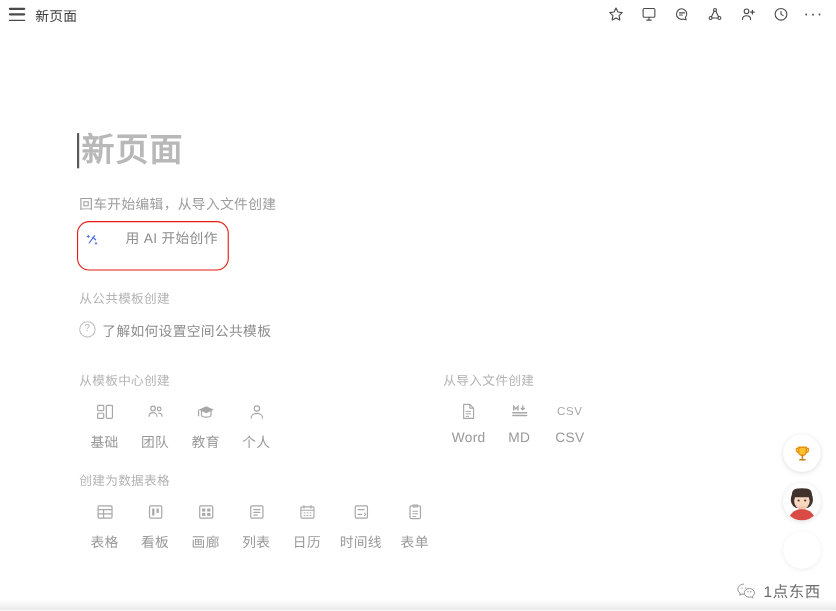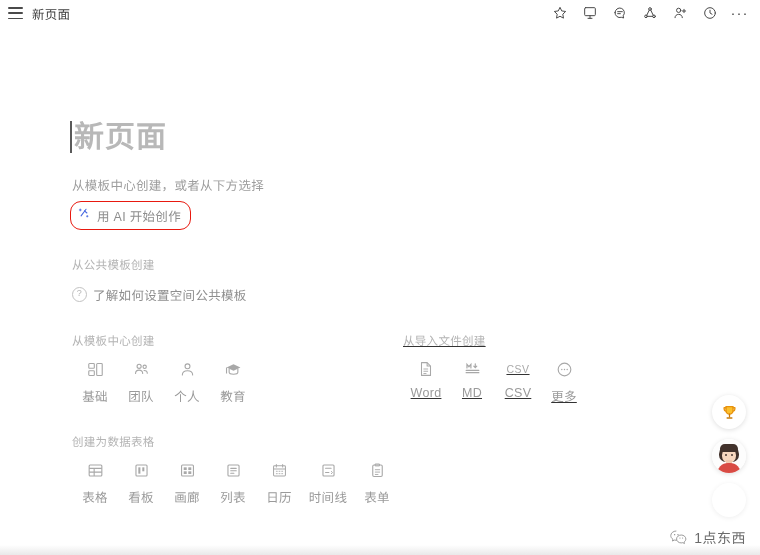--- a/index.html
+++ b/index.html
@@ -114,41 +114,41 @@
   }
 
   
   .ai-wrap {
     position: relative;
     display: inline-block;
     margin-top: 9px;
   }
   .ai-row {
     display: inline-flex;
-    align-items: flex-start;
-    gap: 6px;
+    align-items: flex-end;
+    gap: 23px;
     font-size: 12.5px;
     color: #8e8e8e;
-    padding: 3px 8px 3px 5px;
+    padding: 3px 8px 19px 5px;
     cursor: pointer;
     letter-spacing: .3px;
   }
   .ai-sparkle { width: 14px; height: 14px; display:block; }
   .annot-box {
     position: absolute;
     left: -2px;
     top: -2px;
     right: -2px;
     bottom: -2px;
     border: 1.6px solid #e8190f;
     border-radius: 11px;
     pointer-events: none;
   }
 
-  .section { margin-top: 28px; }
+  .section { margin-top: 18px; }
   .section-label {
     font-size: 11.5px;
     color: #b4b4b4;
     letter-spacing: .3px;
     margin-bottom: 10px;
   }
 
   .tpl-link {
     display: inline-flex;
     align-items: center;
@@ -174,21 +174,21 @@
     flex: none;
   }
 
   
   .two-col {
     display: flex;
     margin-top: 28px;
     gap: 21px;
   }
   .col-left { width: 310px; }
-  .col-right { width: 260px; text-decoration: underline; }
+  .col-right { width: 260px; }
 
   .tile-row {
     display: flex;
     gap: 0;
   }
   .tile {
     width: 46px;
     display: flex;
     flex-direction: column;
     align-items: center;
@@ -369,21 +369,21 @@
 </div>
 
 <div class="page">
   <div class="content">
 
     <div class="doc-title">
       <span class="caret"></span>
       <span>新页面</span>
     </div>
 
-    <div class="hint">从模板中心创建，或者从下方选择</div>
+    <div class="hint">回车开始编辑，从导入文件创建</div>
 
     <div class="ai-wrap">
       <div class="ai-row">
         <svg class="ai-sparkle" viewBox="0 0 24 24" fill="none" stroke="#4566e0" stroke-width="1.8" stroke-linecap="round">
           <path d="M15.5 5.5L7 17"></path>
           <path d="M12.8 8.2L17 12"></path>
           <path d="M5.6 5.2v3.2M4 6.8h3.2" stroke-width="1.5"></path>
           <path d="M17.6 16.4v2.4M16.4 17.6h2.4" stroke-width="1.4"></path>
         </svg>
         <span>用 AI 开始创作</span>
@@ -425,36 +425,36 @@
                   <circle cx="16" cy="8.6" r="2.1"></circle>
                 <path d="M4.5 17c0-2.6 2-4.2 4.5-4.2s4.5 1.6 4.5 4.2"></path>
                 <path d="M15.2 13.2c2.2 0 4.1 1.3 4.1 3.6"></path>
               </svg>
             </span>
             <span class="cap">团队</span>
           </div>
 
           <div class="tile">
             <span class="glyph">
+              <svg viewBox="0 0 24 24" width="19" height="19" fill="none" stroke="currentColor" stroke-width="1.4" stroke-linejoin="round">
+                <path d="M3.2 9.5L12 5.5l8.8 4-8.8 4z" fill="currentColor" stroke="none"></path>
+                <path d="M3.2 9.5V17M6.5 11v4.5c0 1.4 2.5 2.5 5.5 2.5s5.5-1.1 5.5-2.5V11"></path>
+              </svg>
+            </span>
+            <span class="cap">教育</span>
+          </div>
+
+          <div class="tile">
+            <span class="glyph">
               <svg viewBox="0 0 24 24" width="19" height="19" fill="none" stroke="currentColor" stroke-width="1.4" stroke-linecap="round">
                 <circle cx="12" cy="8" r="3.1"></circle>
                 <path d="M5.5 19c0-3.3 2.9-5.4 6.5-5.4s6.5 2.1 6.5 5.4"></path>
               </svg>
             </span>
             <span class="cap">个人</span>
-          </div>
-
-          <div class="tile">
-            <span class="glyph">
-              <svg viewBox="0 0 24 24" width="19" height="19" fill="none" stroke="currentColor" stroke-width="1.4" stroke-linejoin="round">
-                <path d="M3.2 9.5L12 5.5l8.8 4-8.8 4z" fill="currentColor" stroke="none"></path>
-                <path d="M3.2 9.5V17M6.5 11v4.5c0 1.4 2.5 2.5 5.5 2.5s5.5-1.1 5.5-2.5V11"></path>
-              </svg>
-            </span>
-            <span class="cap">教育</span>
           </div>
         </div>
       </div>
 
       <div class="col-right">
         <div class="section-label">从导入文件创建</div>
         <div class="tile-row">
 
           <div class="tile">
             <span class="glyph">
@@ -478,31 +478,20 @@
             <span class="cap">MD</span>
           </div>
 
           <div class="tile">
             <span class="glyph">
               <span class="csv-text">CSV</span>
             </span>
             <span class="cap">CSV</span>
           </div>
 
-          <div class="tile">
-            <span class="glyph">
-              <svg viewBox="0 0 24 24" width="19" height="19" fill="none" stroke="currentColor" stroke-width="1.4">
-                <circle cx="12" cy="12" r="8"></circle>
-                <circle cx="8.6" cy="12" r=".9" fill="currentColor" stroke="none"></circle>
-                <circle cx="12" cy="12" r=".9" fill="currentColor" stroke="none"></circle>
-                <circle cx="15.4" cy="12" r=".9" fill="currentColor" stroke="none"></circle>
-              </svg>
-            </span>
-            <span class="cap">更多</span>
-          </div>
         </div>
       </div>
     </div>
 
     
     <div class="section">
       <div class="section-label">创建为数据表格</div>
       <div class="tile-row">
 
         <div class="tile">

